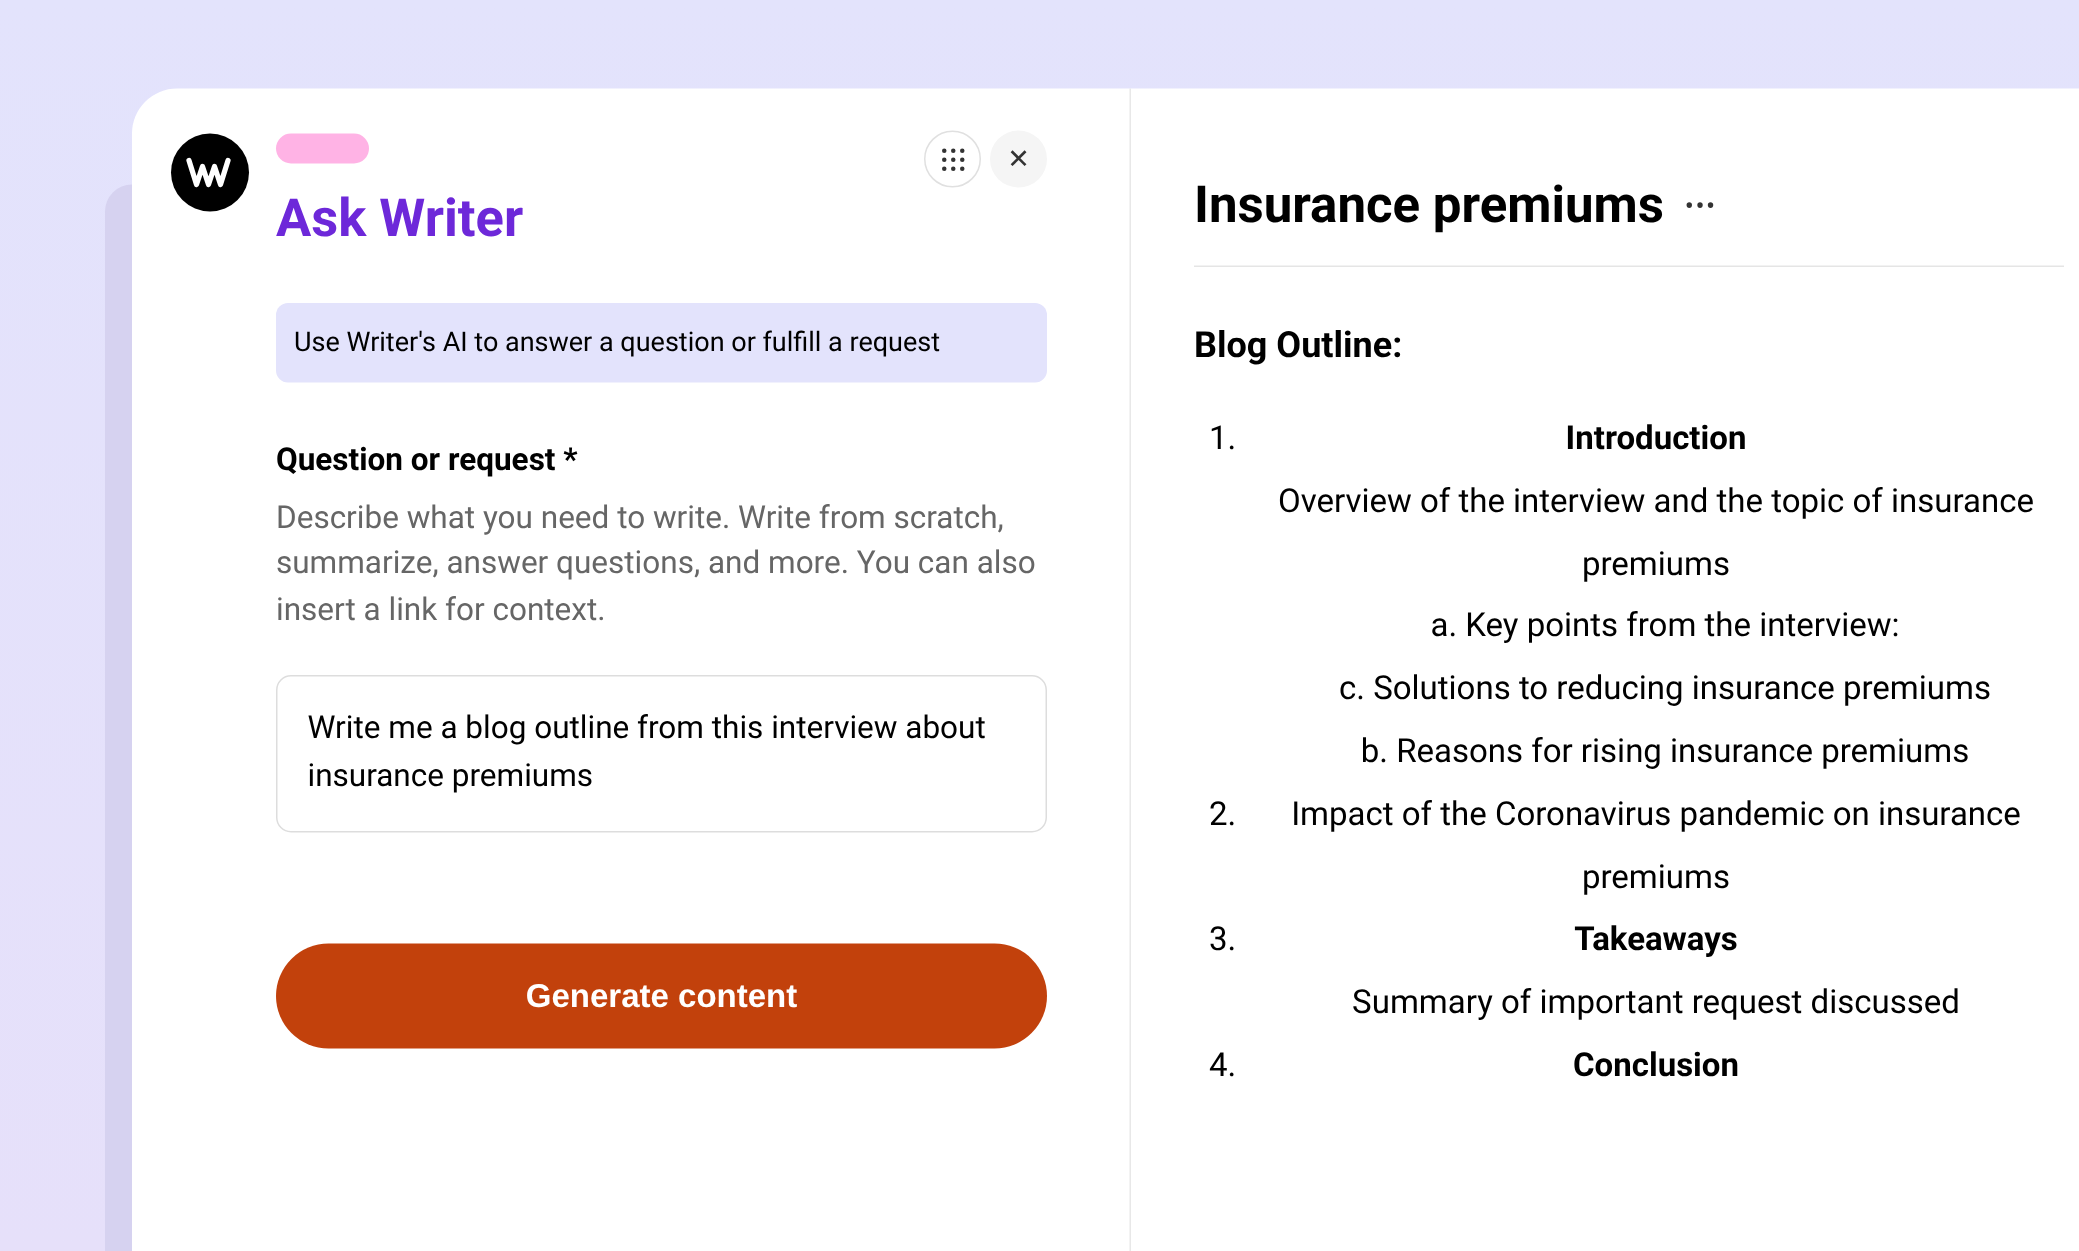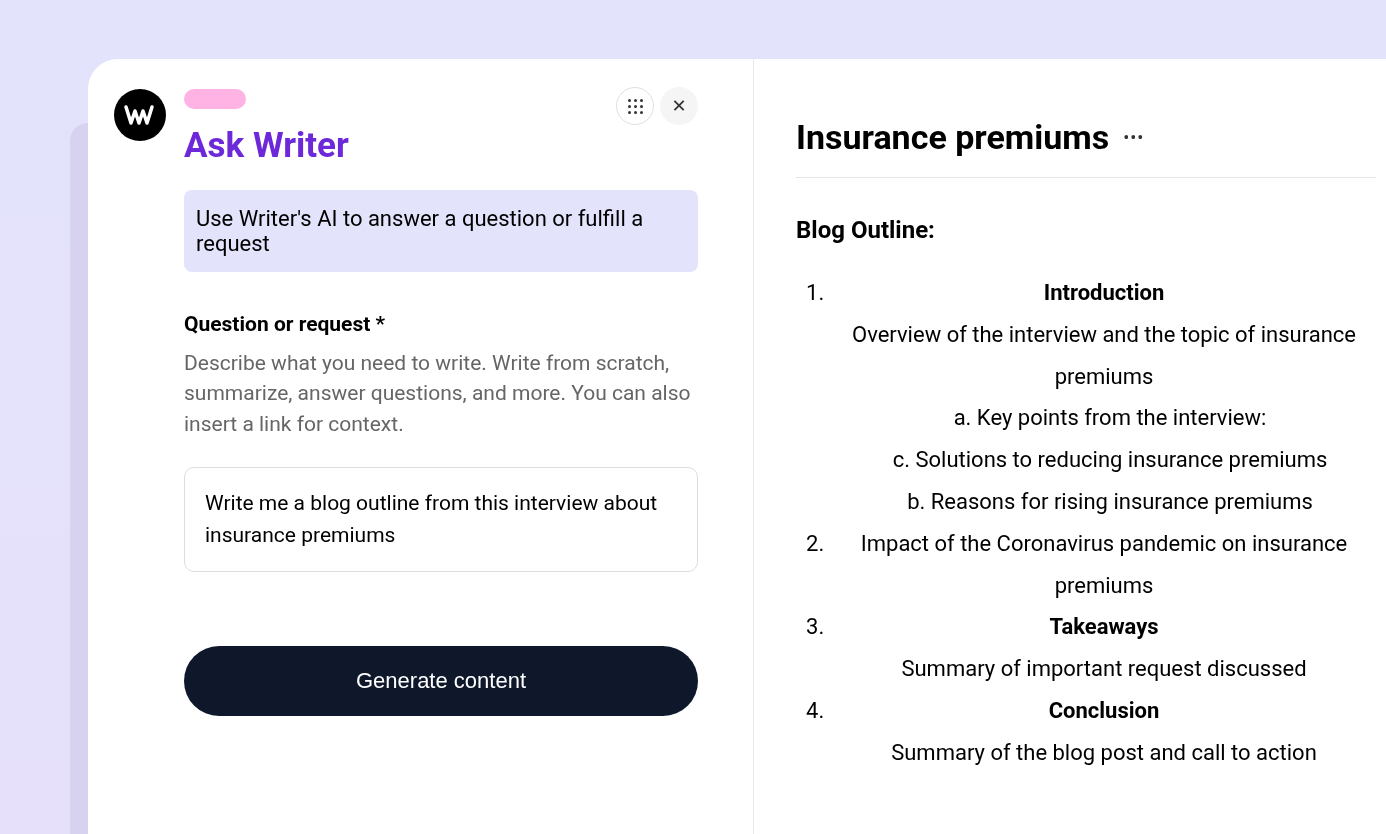--- a/index.html
+++ b/index.html
@@ -111,23 +111,24 @@
 }
 
 .content-area {
   margin-left: 70px;
 }
 
 .info-box {
   background: #e3e3fc;
   border-radius: 8px;
   padding: 16px 12px;
-  font-size: 22px;
+  font-size: 18px;
   color: #000;
   margin-bottom: 40px;
+  margin-top: 12px;
 }
 
 .field-label {
   font-size: 21px;
   font-weight: 700;
   color: #000;
   margin-bottom: 12px;
 }
 
 .field-description {
@@ -146,27 +147,27 @@
   font-size: 21px;
   color: #000;
   font-family: inherit;
   resize: none;
   line-height: 1.5;
   margin-bottom: 70px;
 }
 
 .generate-btn {
   width: 100%;
-  background: #0f172a;
+  background: #c2410c;
   color: #fff;
   border: none;
   border-radius: 35px;
   padding: 22px;
   font-size: 22px;
-  font-weight: 400;
+  font-weight: 700;
   cursor: pointer;
 }
 
 .right-panel {
   flex: 1;
   padding: 42px 10px 30px 42px;
   margin-top: 16px;
 }
 
 .doc-title-row {
@@ -337,18 +338,17 @@
       </li>
       <li>
         <span class="outline-body">Impact of the Coronavirus pandemic on insurance premiums</span>
       </li>
       <li>
         <span class="outline-heading">Takeaways</span>
         <span class="outline-body">Summary of important request discussed</span>
       </li>
       <li>
         <span class="outline-heading">Conclusion</span>
-        <span class="outline-body">Summary of the blog post and call to action</span>
       </li>
     </ol>
   </div>
 
 </div>
 
 </body></html>

